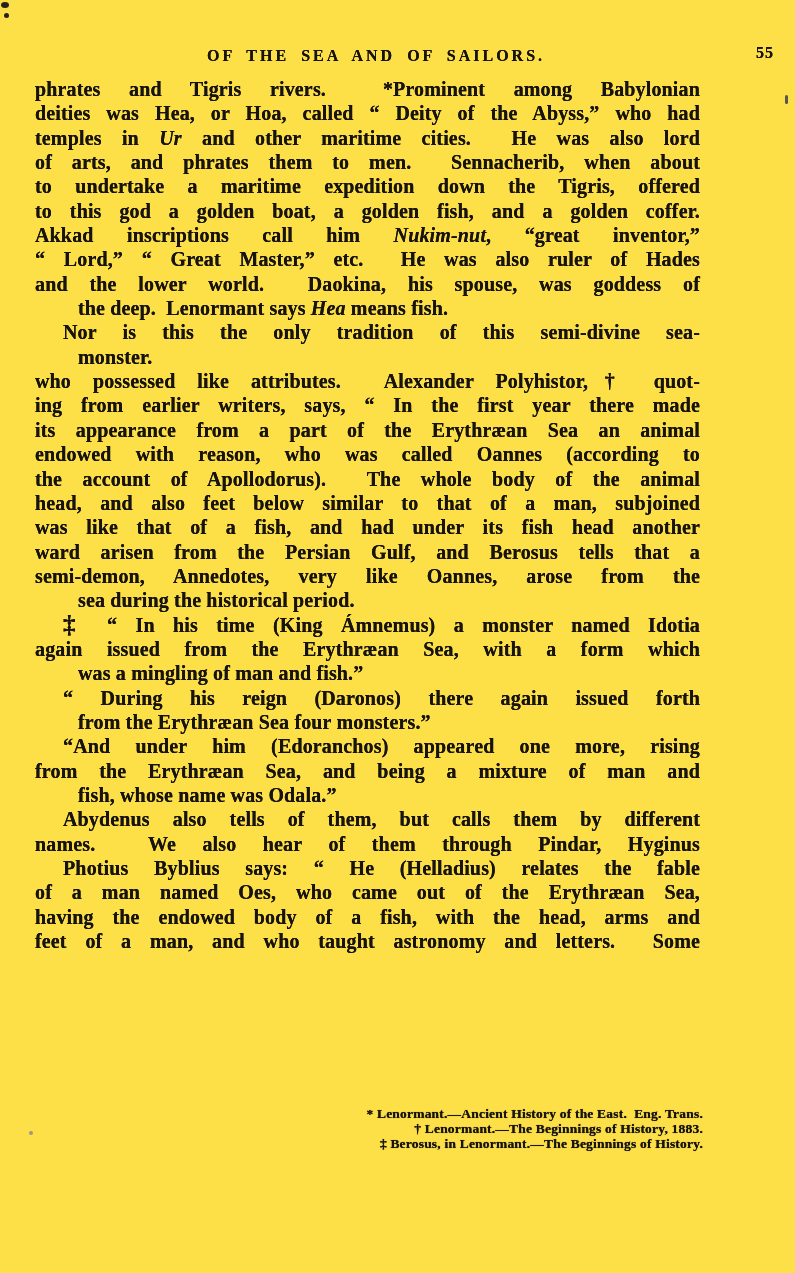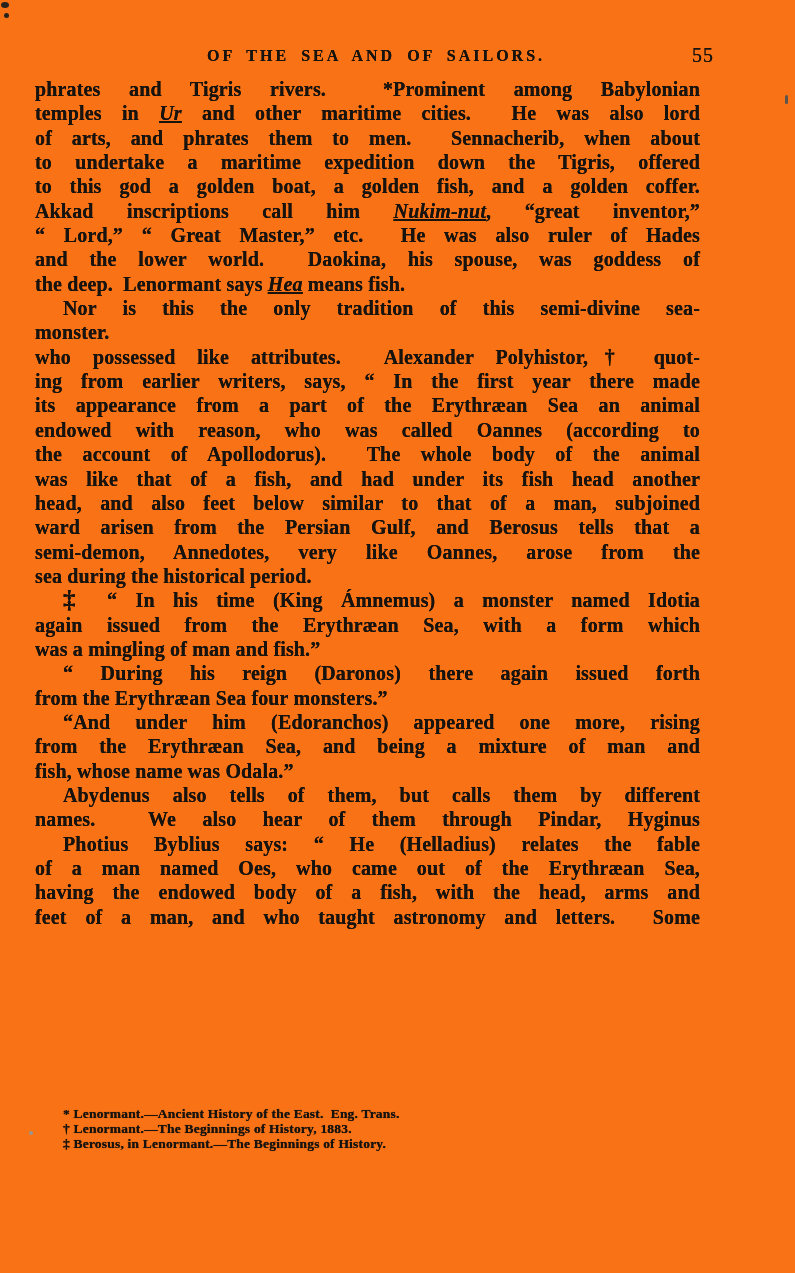--- a/index.html
+++ b/index.html
@@ -1,101 +1,102 @@
 <!DOCTYPE html>
 <html><head>
 <meta charset="utf-8">
 <style>
   html,body{margin:0;padding:0;background:#e8e8e6;}
   .page{
     position:relative;
     width:795px;height:1273px;
-    background:#f97316;
+    background:#fde047;
     overflow:hidden;
     font-family:"Liberation Serif","DejaVu Serif",serif;
     color:#17130f;
   }
   
   .running-head{
     position:absolute;top:47px;left:0;width:795px;height:22px;
   }
   .head-title{
     position:absolute;left:207px;top:0;
     font-size:16px;font-weight:700;
     letter-spacing:3px;word-spacing:5px;
     text-shadow:0 0 .5px currentColor;
     white-space:nowrap;
   }
   .page-number{
-    position:absolute;left:692px;top:-3px;
-    font-size:20px;font-weight:400;
+    position:absolute;left:756px;top:-3px;
+    font-size:16px;font-weight:700;
     letter-spacing:1px;
     text-shadow:0 0 .6px currentColor;
   }
   
   .page-body{
     position:absolute;left:35px;top:78px;width:665px;
     font-size:20px;font-weight:700;
     letter-spacing:.15px;
     text-shadow:0 0 .45px currentColor;
   }
   .line{
     height:24.35px;
     white-space:pre-wrap;
     text-align:justify;
     text-align-last:justify;
   }
-  .line.last{text-align:left;text-align-last:left;}
+  .line.last{text-align:left;text-align-last:left;margin-left:43px;}
   .line.indent{padding-left:28px;}
-  .line i{font-style:italic;text-decoration:underline;}
+  .line i{font-style:italic;}
   .line .dagger{font-size:1.25em;line-height:0;position:relative;top:1px;}
   
   .footnotes{
     position:absolute;left:63px;top:1106px;width:640px;
     font-size:13.5px;font-weight:700;
     letter-spacing:.2px;
     text-shadow:0 0 .7px currentColor;
   }
-  .footnote{height:14.8px;white-space:pre;}
+  .footnote{height:14.8px;white-space:pre;text-align:right;}
   
   .speck{position:absolute;background:#26221e;border-radius:50%;}
   .speck.s1{left:1px;top:2px;width:8px;height:6px;}
   .speck.s2{left:4px;top:13px;width:5px;height:5px;}
   .speck.s3{left:785px;top:95px;width:3px;height:9px;background:#5a554f;border-radius:2px;}
   .speck.s4{left:29px;top:1131px;width:4px;height:4px;background:#9a968f;}
 </style>
 </head>
 <body>
 
 <div class="page">
 
   <div class="running-head">
     <span class="head-title">OF THE SEA AND OF SAILORS.</span>
     <span class="page-number">55</span>
   </div>
 
   <div class="page-body">
       <div class="line">phrates and Tigris rivers.  *Prominent among Babylonian</div>
+      <div class="line">deities was Hea, or Hoa, called “ Deity of the Abyss,” who had</div>
       <div class="line">temples in <i>Ur</i> and other maritime cities.  He was also lord</div>
       <div class="line">of arts, and phrates them to men.  Sennacherib, when about</div>
       <div class="line">to undertake a maritime expedition down the Tigris, offered</div>
       <div class="line">to this god a golden boat, a golden fish, and a golden coffer.</div>
       <div class="line">Akkad inscriptions call him <i>Nukim-nut</i>, “great inventor,”</div>
       <div class="line">“ Lord,” “ Great Master,” etc.  He was also ruler of Hades</div>
       <div class="line">and the lower world.  Daokina, his spouse, was goddess of</div>
       <div class="line last">the deep.  Lenormant says <i>Hea</i> means fish.</div>
       <div class="line indent">Nor is this the only tradition of this semi-divine sea-</div>
       <div class="line last">monster.</div>
       <div class="line">who possessed like attributes.  Alexander Polyhistor,† quot-</div>
       <div class="line">ing from earlier writers, says, “ In the first year there made</div>
       <div class="line">its appearance from a part of the Erythræan Sea an animal</div>
       <div class="line">endowed with reason, who was called Oannes (according to</div>
       <div class="line">the account of Apollodorus).  The whole body of the animal</div>
+      <div class="line">head, and also feet below similar to that of a man, subjoined</div>
       <div class="line">was like that of a fish, and had under its fish head another</div>
-      <div class="line">head, and also feet below similar to that of a man, subjoined</div>
       <div class="line">ward arisen from the Persian Gulf, and Berosus tells that a</div>
       <div class="line">semi-demon, Annedotes, very like Oannes, arose from the</div>
       <div class="line last">sea during the historical period.</div>
       <div class="line indent"><span class="dagger">‡</span> “ In his time (King Ámnemus) a monster named Idotia</div>
       <div class="line">again issued from the Erythræan Sea, with a form which</div>
       <div class="line last">was a mingling of man and fish.”</div>
       <div class="line indent">“ During his reign (Daronos) there again issued forth</div>
       <div class="line last">from the Erythræan Sea four monsters.”</div>
       <div class="line indent">“And under him (Edoranchos) appeared one more, rising</div>
       <div class="line">from the Erythræan Sea, and being a mixture of man and</div>

